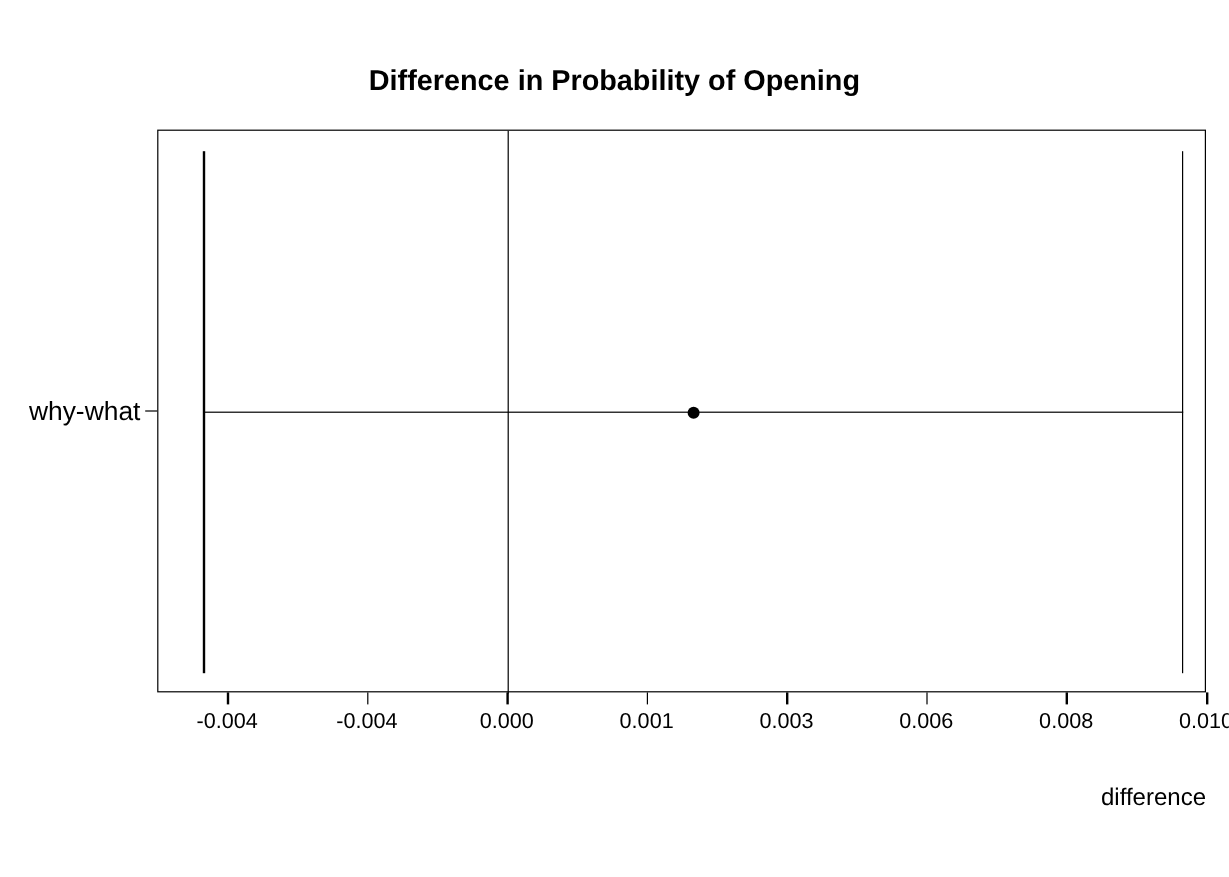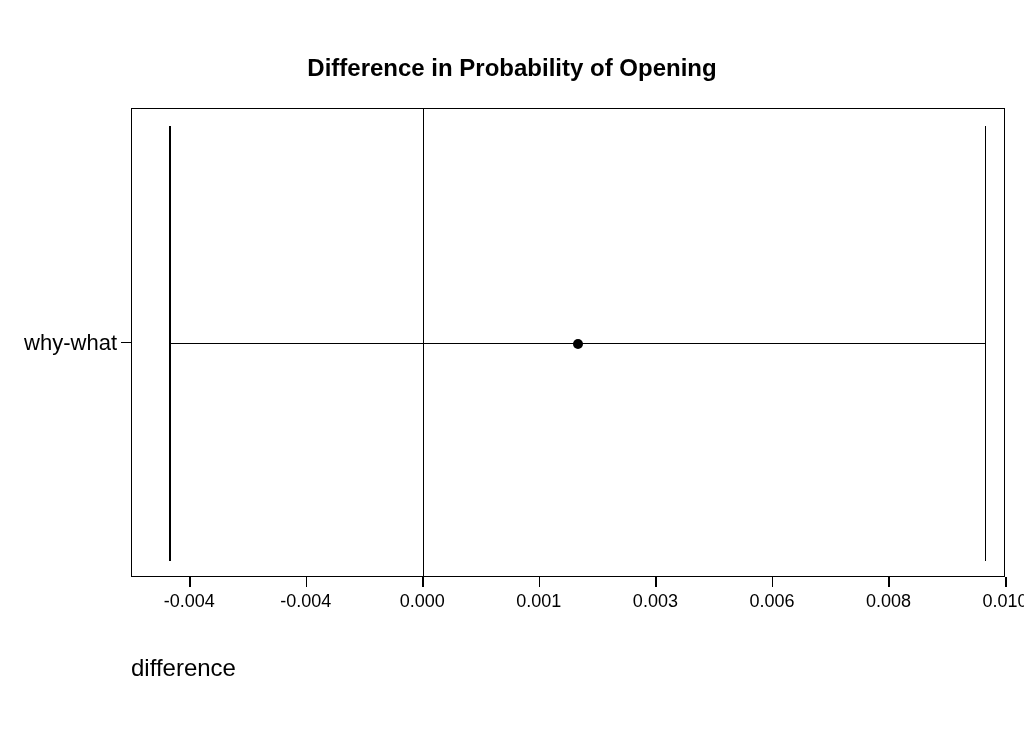--- a/index.html
+++ b/index.html
@@ -62,22 +62,22 @@
     left: 0;
     transform: translateX(-50%);
     font-size: 18px;
     white-space: nowrap;
   }
   .x-label {
     position: absolute;
     left: 131px;
     width: 874px;
     top: 654px;
-    text-align: left;
-    font-size: 24px;
+    text-align: right;
+    font-size: 20px;
   }
   
   .y-axis {
     position: absolute;
     left: 0;
     top: 108px;
     width: 131px;
     height: 469px;
   }
   .y-tick {

